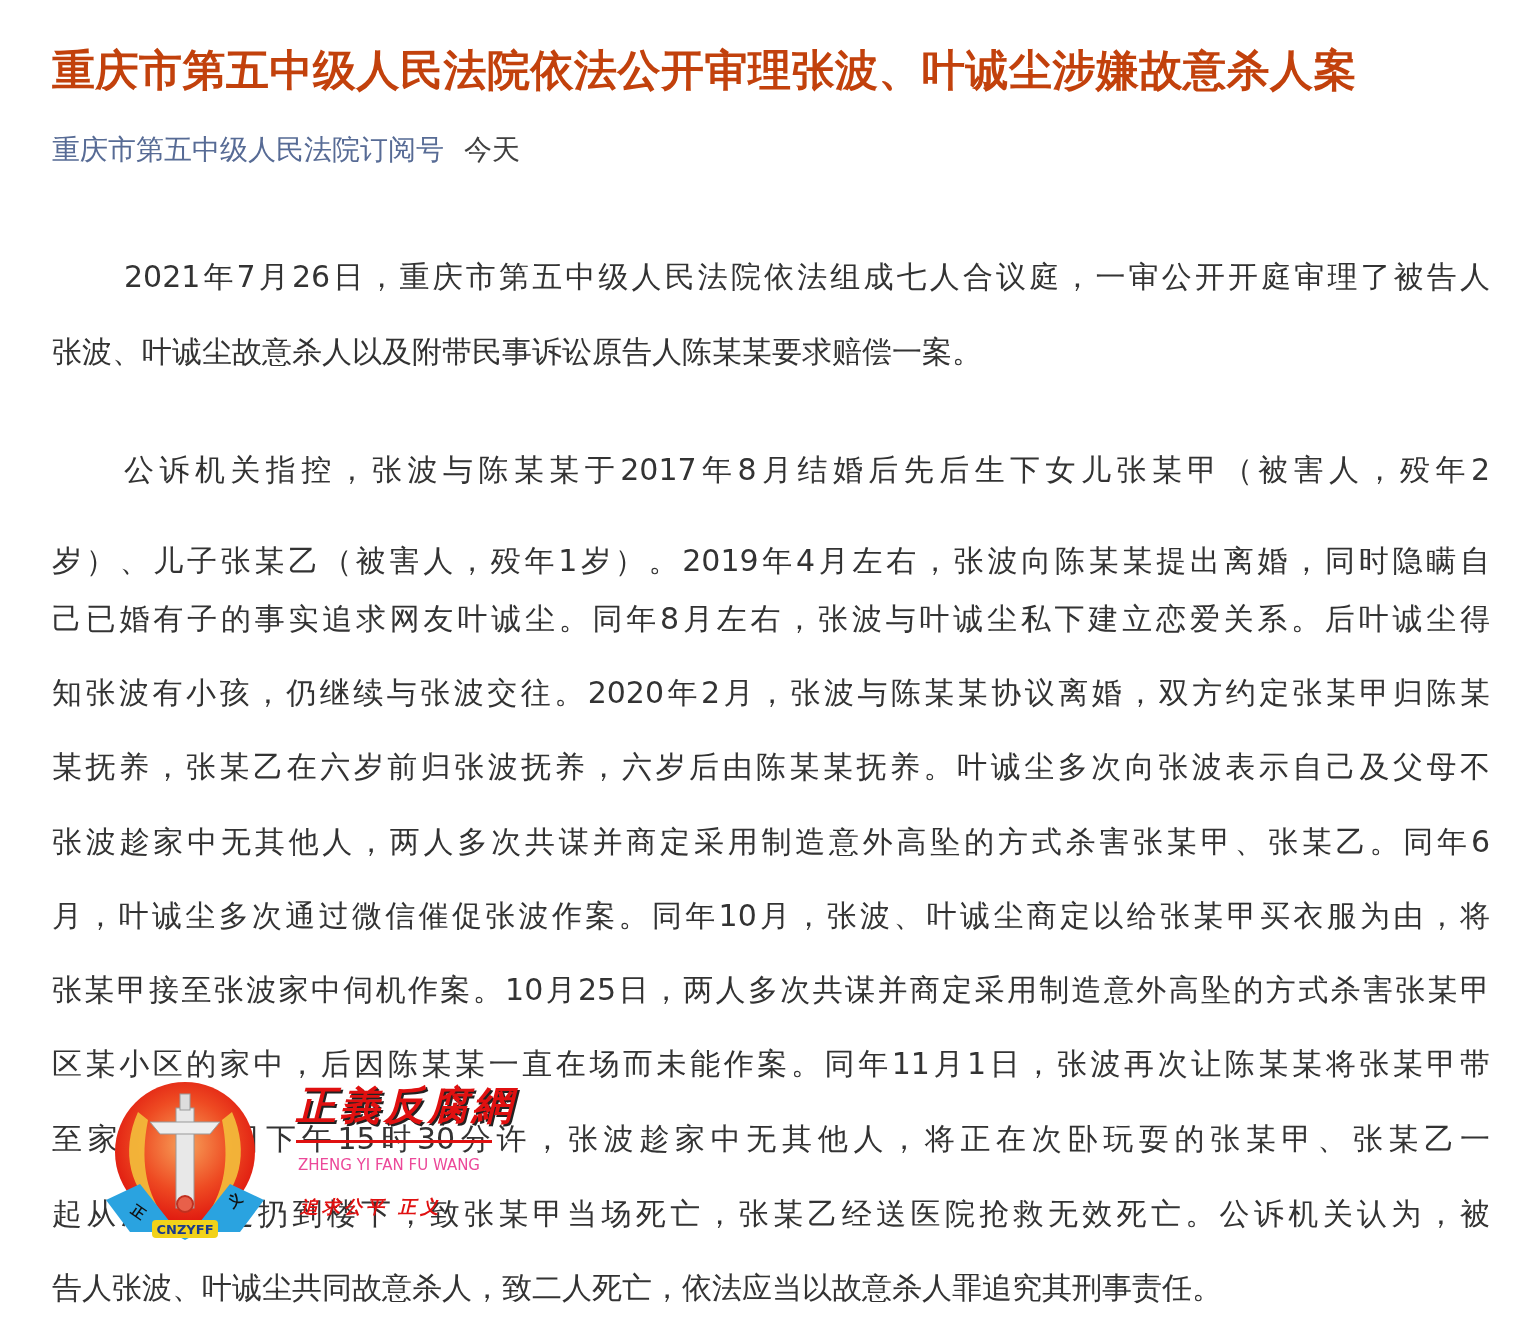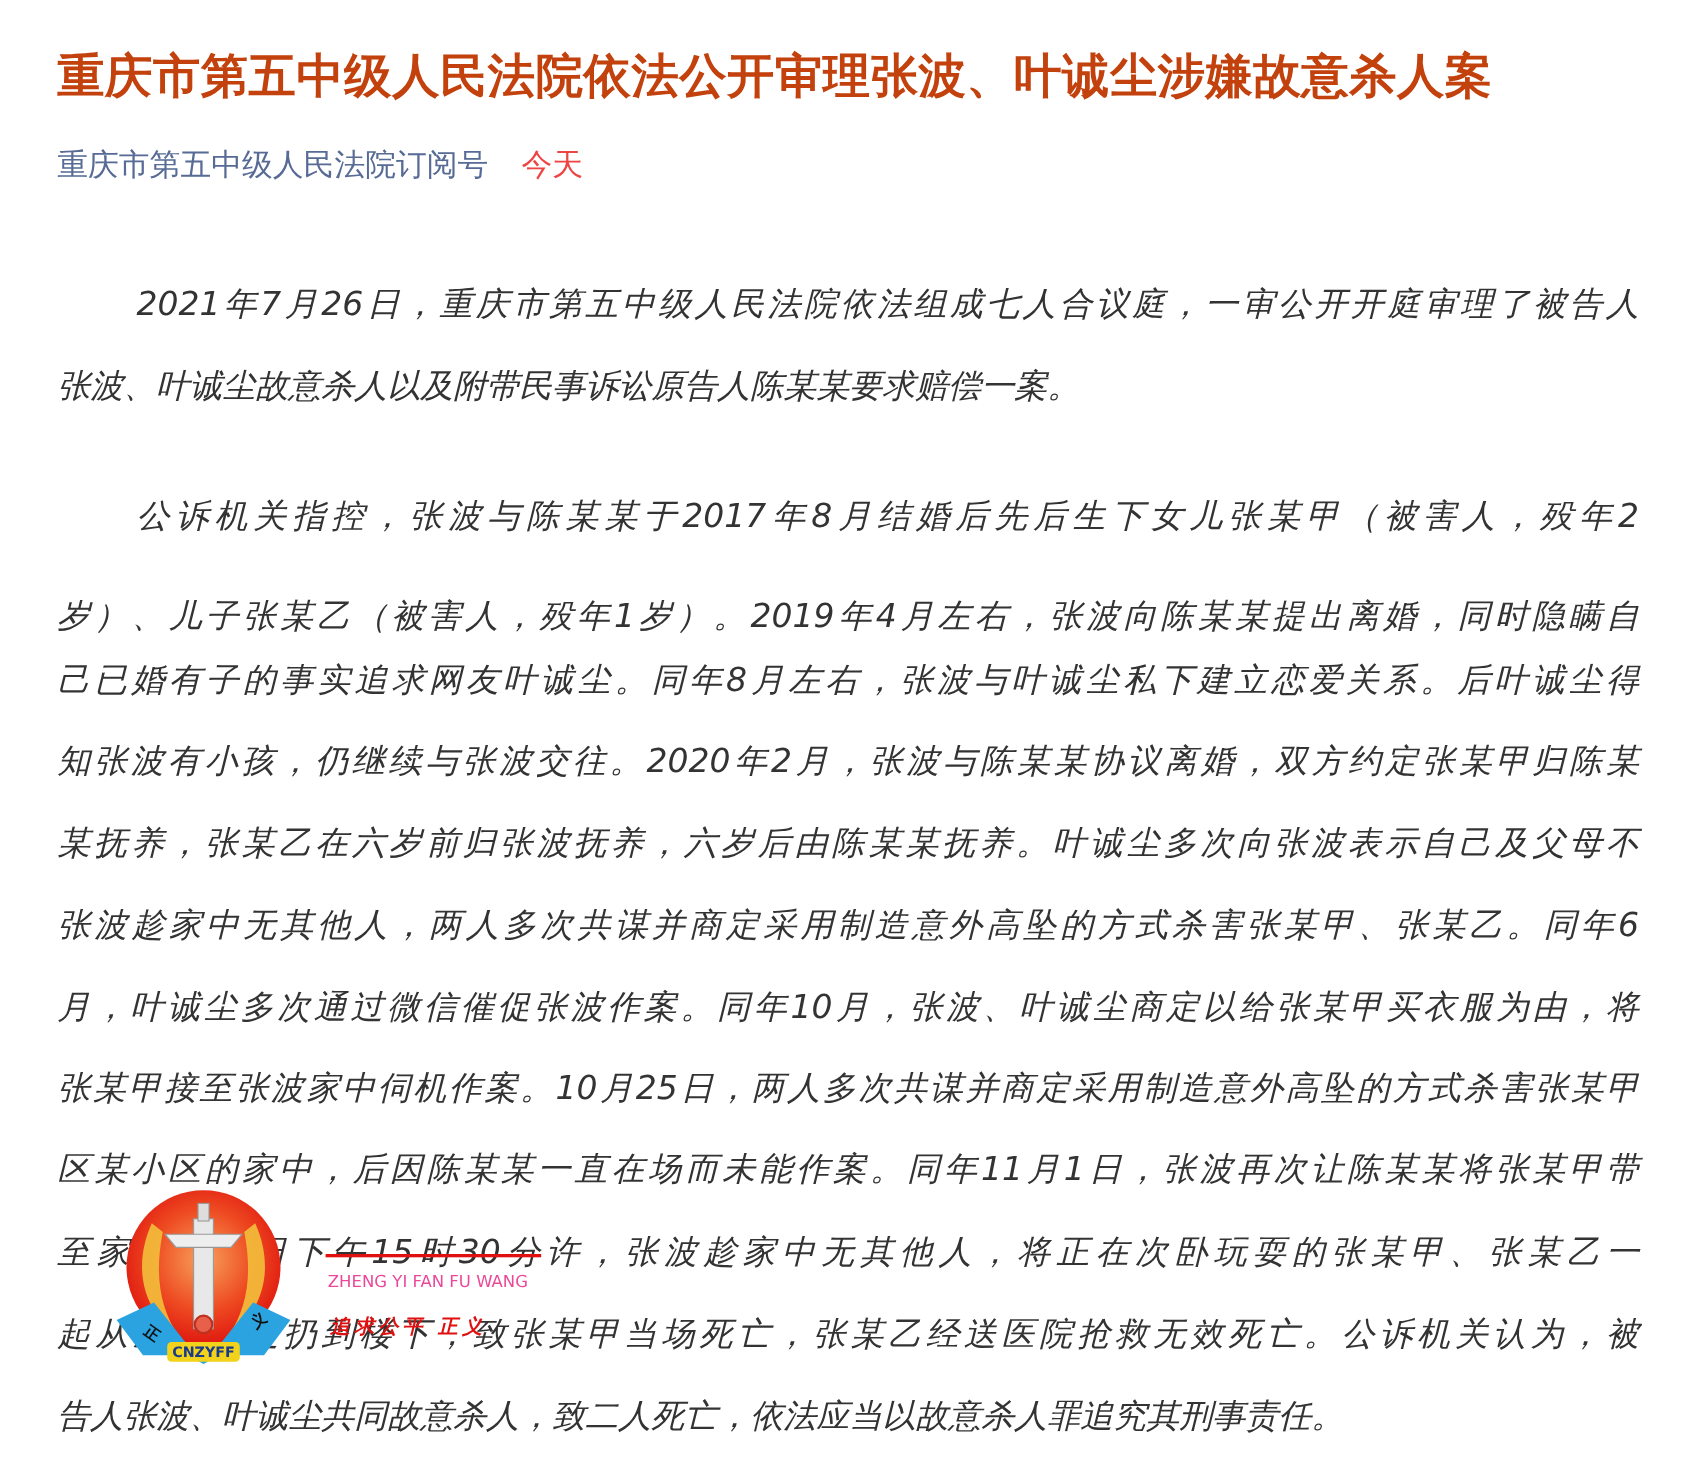--- a/index.html
+++ b/index.html
@@ -39,34 +39,33 @@
       top: 128px;
       font-size: 28px;
       line-height: 44px;
       white-space: nowrap;
     }
     .meta .account {
       color: #576b95;
       margin-top: 24px;
     }
     .meta .date {
-      color: #ef4444;
-      margin-left: 30px;
+      color: #404040;
+      margin-left: 20px;
     }
     .line {
       position: absolute;
       left: 0;
       width: 1438px;
       font-size: 30px;
       line-height: 44px;
       color: #333333;
       white-space: nowrap;
       text-align: justify;
       text-align-last: justify;
-      font-style: italic;
     }
     .line.indent {
       left: 72px;
       width: 1366px;
     }
     .line.last {
       text-align-last: left;
     }
     
     .wm {
@@ -179,16 +178,17 @@
       <rect x="80" y="22" width="10" height="16" fill="#dddddd" stroke="#999" stroke-width="1"></rect>
       <circle cx="85" cy="132" r="8" fill="#e8604a" stroke="#c03020" stroke-width="2"></circle>
 
       <path d="M6 128 L40 112 L70 150 L100 150 L130 112 L164 128 L140 160 L100 160 L85 168 L70 160 L30 160 Z" fill="#2aa3e0"></path>
       <text x="30" y="140" font-family="DejaVu Sans, sans-serif" font-size="14" font-weight="bold" fill="#111" transform="rotate(35 30 140)">正</text>
       <text x="132" y="136" font-family="DejaVu Sans, sans-serif" font-size="14" font-weight="bold" fill="#111" transform="rotate(-35 132 136)">义</text>
       <rect x="52" y="148" width="66" height="18" rx="4" fill="#f2d21a"></rect>
       <text x="85" y="162" text-anchor="middle" font-family="DejaVu Sans, sans-serif" font-size="13" font-weight="bold" fill="#1a3a8a">CNZYFF</text>
     </svg>
   </div>
+  <div class="wm-name">正義反腐網</div>
   <div class="wm-rule"></div>
   <div class="wm-pinyin">ZHENG YI FAN FU WANG</div>
   <div class="wm-slogan">追求公平 正义</div>
 </div>
 
 </body></html>

